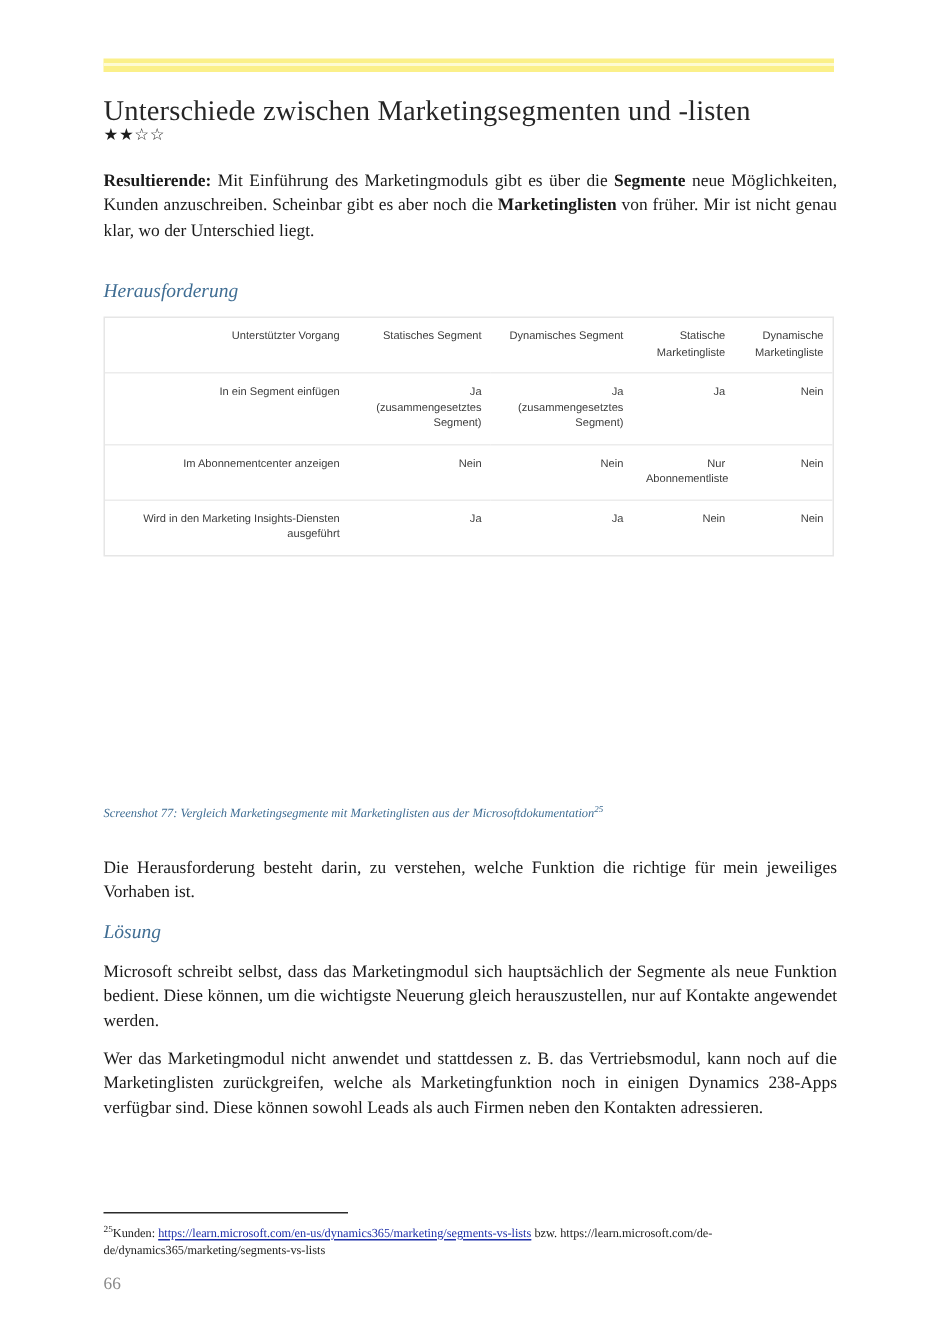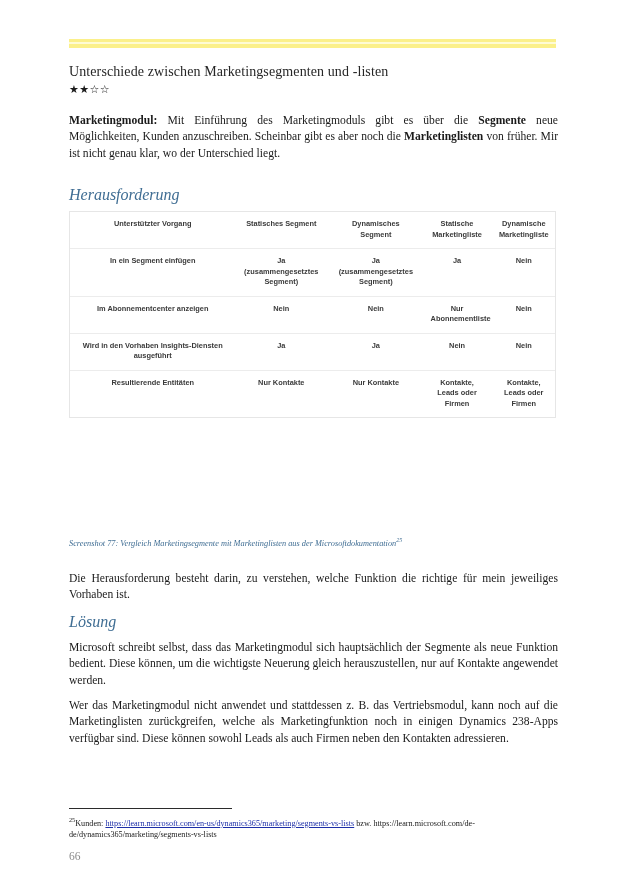--- a/index.html
+++ b/index.html
@@ -42,21 +42,21 @@
     background: #fefbd4;
   }
 
   
   .heading {
     position: absolute;
     left: 69px;
     top: 64px;
     width: 490px;
     font-family: "Liberation Serif", serif;
-    font-size: 14px;
+    font-size: 19px;
     color: #262626;
     letter-spacing: .1px;
   }
   .stars {
     position: absolute;
     left: 69px;
     top: 83px;
     font-family: "DejaVu Sans", sans-serif;
     font-size: 11px;
     color: #1c1c1c;
@@ -78,21 +78,21 @@
   #p-chal  { left: 69px; top: 571px; width: 489px; }
   #p-sol1  { left: 69px; top: 640px; width: 489px; }
   #p-sol2  { left: 69px; top: 698px; width: 489px; }
 
   
   .subhead {
     position: absolute;
     left: 69px;
     font-family: "Liberation Serif", serif;
     font-style: italic;
-    font-size: 16px;
+    font-size: 13px;
     color: #3f6d93;
   }
   #sh-herausforderung { top: 186px; }
   #sh-loesung { top: 613px; }
 
   
   .table-wrap {
     position: absolute;
     left: 69px;
     top: 211px;
@@ -103,26 +103,26 @@
   }
   table.cmp {
     width: 100%;
     border-collapse: collapse;
     font-family: "Liberation Sans", sans-serif;
     font-size: 7.4px;
     color: #3b3b3b;
     table-layout: fixed;
   }
   table.cmp th, table.cmp td {
-    text-align: center;
+    text-align: right;
     vertical-align: top;
     padding: 7px 6px 8px 9px;
     border-bottom: 1px solid #ececec;
     line-height: 10.5px;
-    font-weight: bold;
+    font-weight: normal;
   }
   table.cmp tr:last-child td { border-bottom: none; }
   table.cmp col.c0 { width: 33.5%; }
   table.cmp col.c1 { width: 19.5%; }
   table.cmp col.c2 { width: 19.5%; }
   table.cmp col.c3 { width: 14%; }
   table.cmp col.c4 { width: 13.5%; }
   table.cmp thead th { color: #3b3b3b; }
 
   
@@ -182,21 +182,21 @@
 <div class="page">
 
   <div class="top-rule">
     <div class="stripe"></div>
   </div>
 
   <div class="heading">Unterschiede zwischen Marketingsegmenten und -listen</div>
   <div class="stars">★★☆☆</div>
 
   <div class="para" id="p-intro">
-    <b>Marketingmodul:</b><span> Mit Einführung des Marketingmoduls gibt es über die </span><b>Segmente</b><span> neue Möglichkeiten, Kunden anzuschreiben. Scheinbar gibt es aber noch die </span><b>Marketinglisten</b><span> von früher. Mir ist nicht genau klar, wo der Unterschied liegt.</span>
+    <b>Resultierende:</b><span> Mit Einführung des Marketingmoduls gibt es über die </span><b>Segmente</b><span> neue Möglichkeiten, Kunden anzuschreiben. Scheinbar gibt es aber noch die </span><b>Marketinglisten</b><span> von früher. Mir ist nicht genau klar, wo der Unterschied liegt.</span>
   </div>
 
   <div class="subhead" id="sh-herausforderung">Herausforderung</div>
 
   <div class="table-wrap">
     <table class="cmp">
       <colgroup>
         <col class="c0">
           <col class="c1">
           <col class="c2">
@@ -221,32 +221,25 @@
           <td>Nein</td>
         </tr>
         <tr>
           <td>Im Abonnementcenter anzeigen</td>
           <td>Nein</td>
           <td>Nein</td>
           <td>Nur Abonnementliste</td>
           <td>Nein</td>
         </tr>
         <tr>
-          <td>Wird in den Vorhaben Insights-Diensten ausgeführt</td>
+          <td>Wird in den Marketing Insights-Diensten ausgeführt</td>
           <td>Ja</td>
           <td>Ja</td>
           <td>Nein</td>
           <td>Nein</td>
-        </tr>
-        <tr>
-          <td>Resultierende Entitäten</td>
-          <td>Nur Kontakte</td>
-          <td>Nur Kontakte</td>
-          <td>Kontakte, Leads oder Firmen</td>
-          <td>Kontakte, Leads oder Firmen</td>
         </tr>
       </tbody>
     </table>
   </div>
 
   <div class="caption">
     <span>Screenshot 77: Vergleich Marketingsegmente mit Marketinglisten aus der Microsoftdokumentation</span><sup>25</sup>
   </div>
 
   <div class="para" id="p-chal">Die Herausforderung besteht darin, zu verstehen, welche Funktion die richtige für mein jeweiliges Vorhaben ist.</div>

